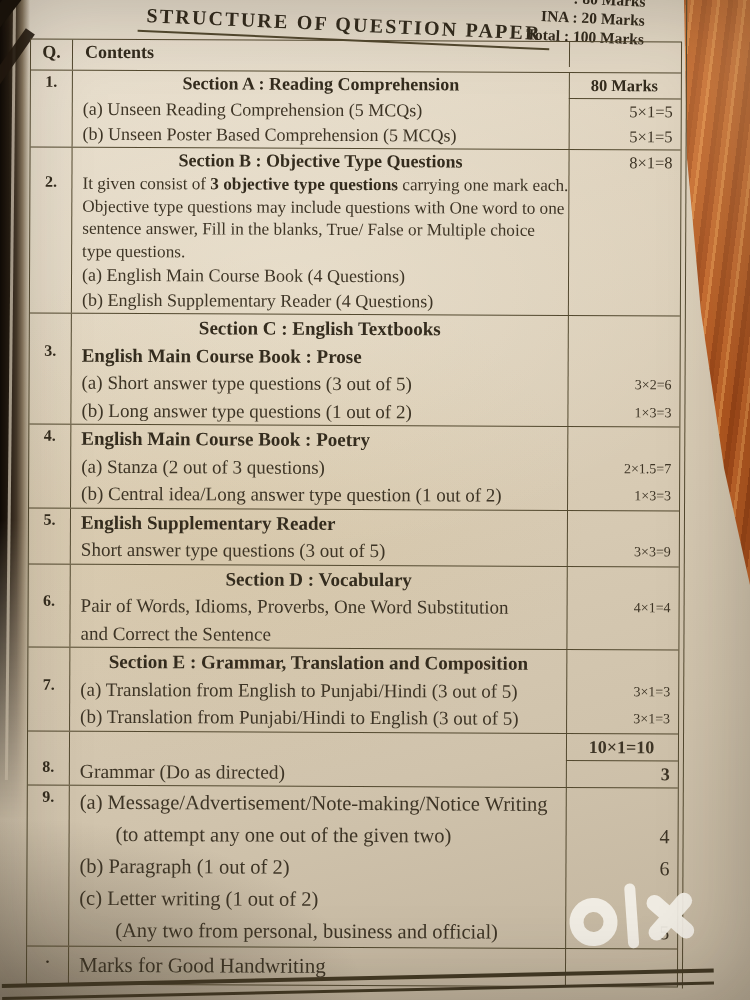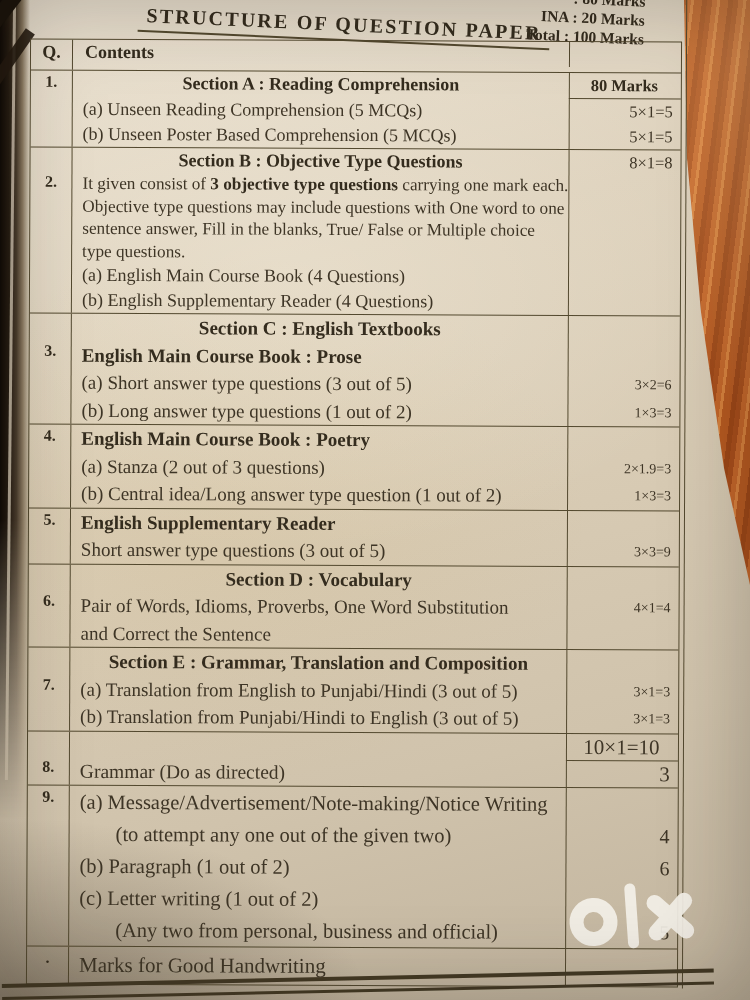--- a/index.html
+++ b/index.html
@@ -58,21 +58,21 @@
   .center{text-align:center;padding-left:0;}
   .bold{font-weight:bold;color:var(--ink-bold);}
   .indent{padding-left:46px;}
   
   .r-top .tline{line-height:25px;font-size:18px;}
   .r-top .mk{font-size:16.5px;}
   .para{line-height:22.5px;font-size:17.2px;}
   .r-mid .tline{line-height:27.5px;font-size:19px;}
   .r-mid .mk{font-size:14px;padding-left:16px;}
   .r8 .tline{line-height:26px;font-size:19.5px;}
-  .r8 .mk{font-size:21px;}
+  .r8 .mk{font-size:18px;font-weight:bold;}
   .r9 .tline{line-height:32px;font-size:20.5px;}
   .r9 .mk{font-size:20px;}
   .r10 .tline{line-height:37px;font-size:21px;}
   .pt1{padding-top:25px;}  .pt2{padding-top:27.5px;}  .pt3{padding-top:26px;}
   
   .bottom-rules{position:absolute;left:2px;top:984px;width:712px;height:9px;
     border-top:4.2px solid #443a25;border-bottom:3.4px solid #443a25;
     transform:rotate(-1.25deg);transform-origin:left center;}
   
   .olx{position:absolute;left:566px;top:870px;}
@@ -176,21 +176,21 @@
 
     <div class="trow r-mid">
       <div class="qcell">4.</div>
       <div class="rbody">
         <div class="tline">
           <div class="txt bold">English Main Course Book : Poetry</div>
           <div class="mk"></div>
         </div>
         <div class="tline">
           <div class="txt">(a) Stanza (2 out of 3 questions)</div>
-          <div class="mk">2×1.9=3</div>
+          <div class="mk">2×1.5=7</div>
         </div>
         <div class="tline">
           <div class="txt">(b) Central idea/Long answer type question (1 out of 2)</div>
           <div class="mk">1×3=3</div>
         </div>
       </div>
     </div>
 
     <div class="trow r-mid">
       <div class="qcell">5.</div>

